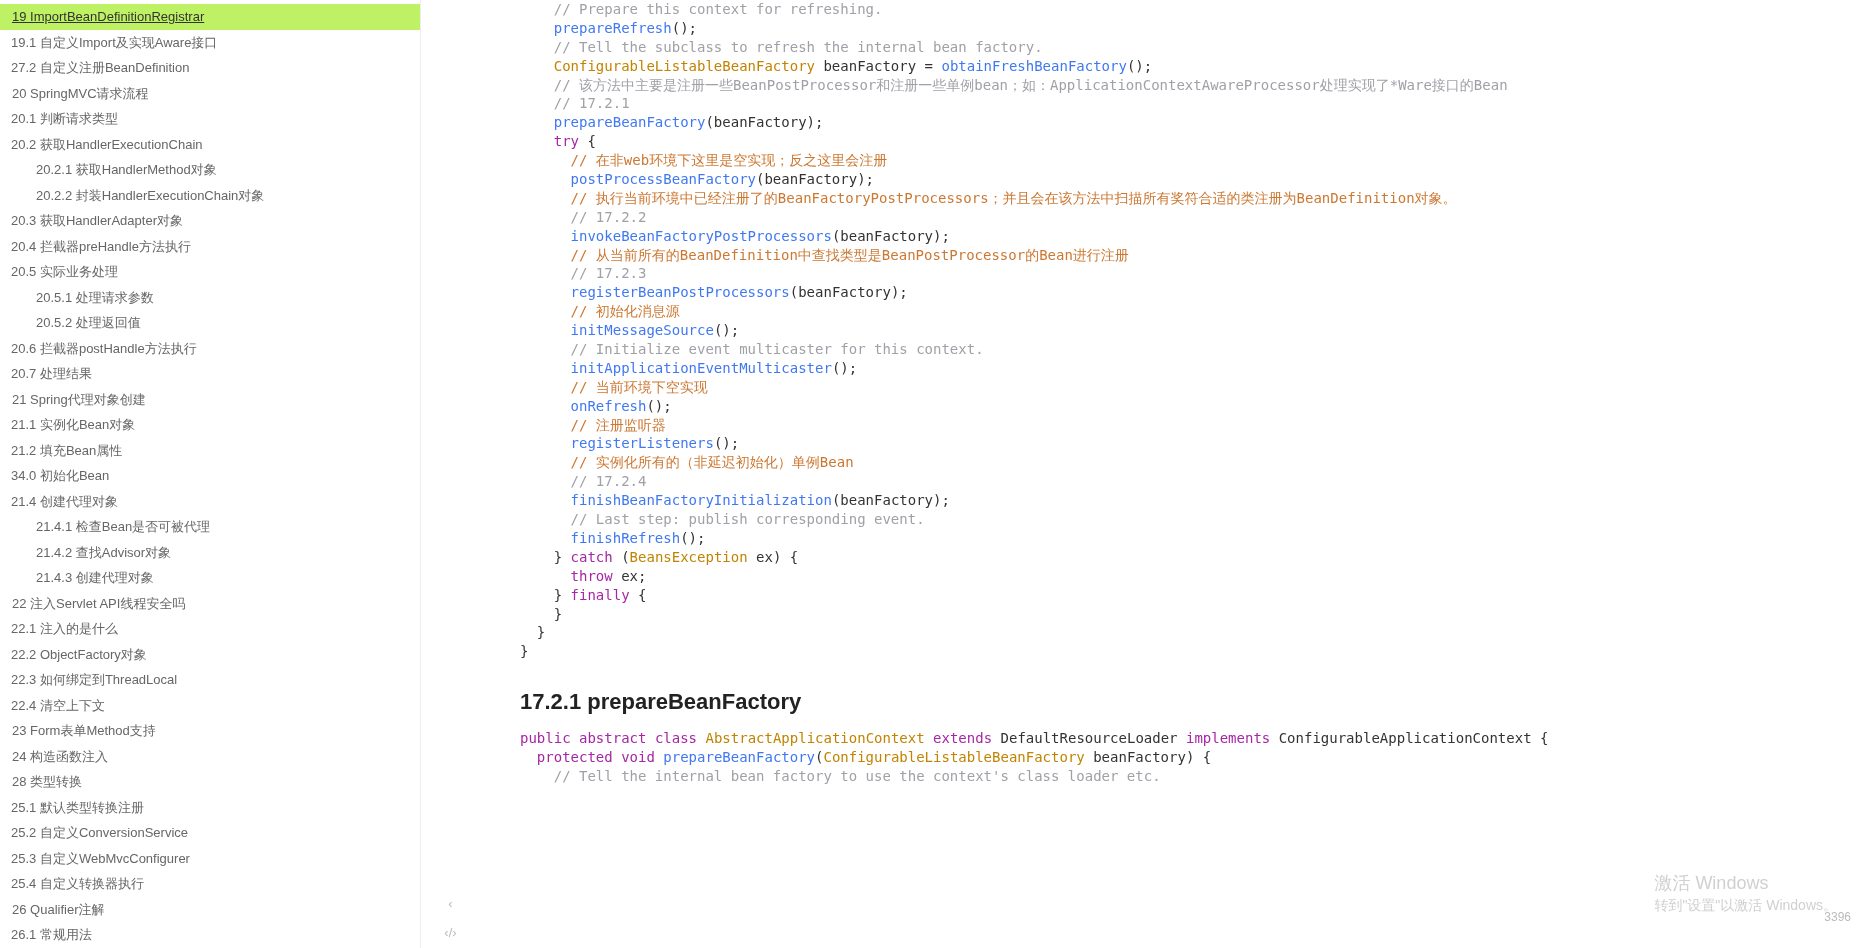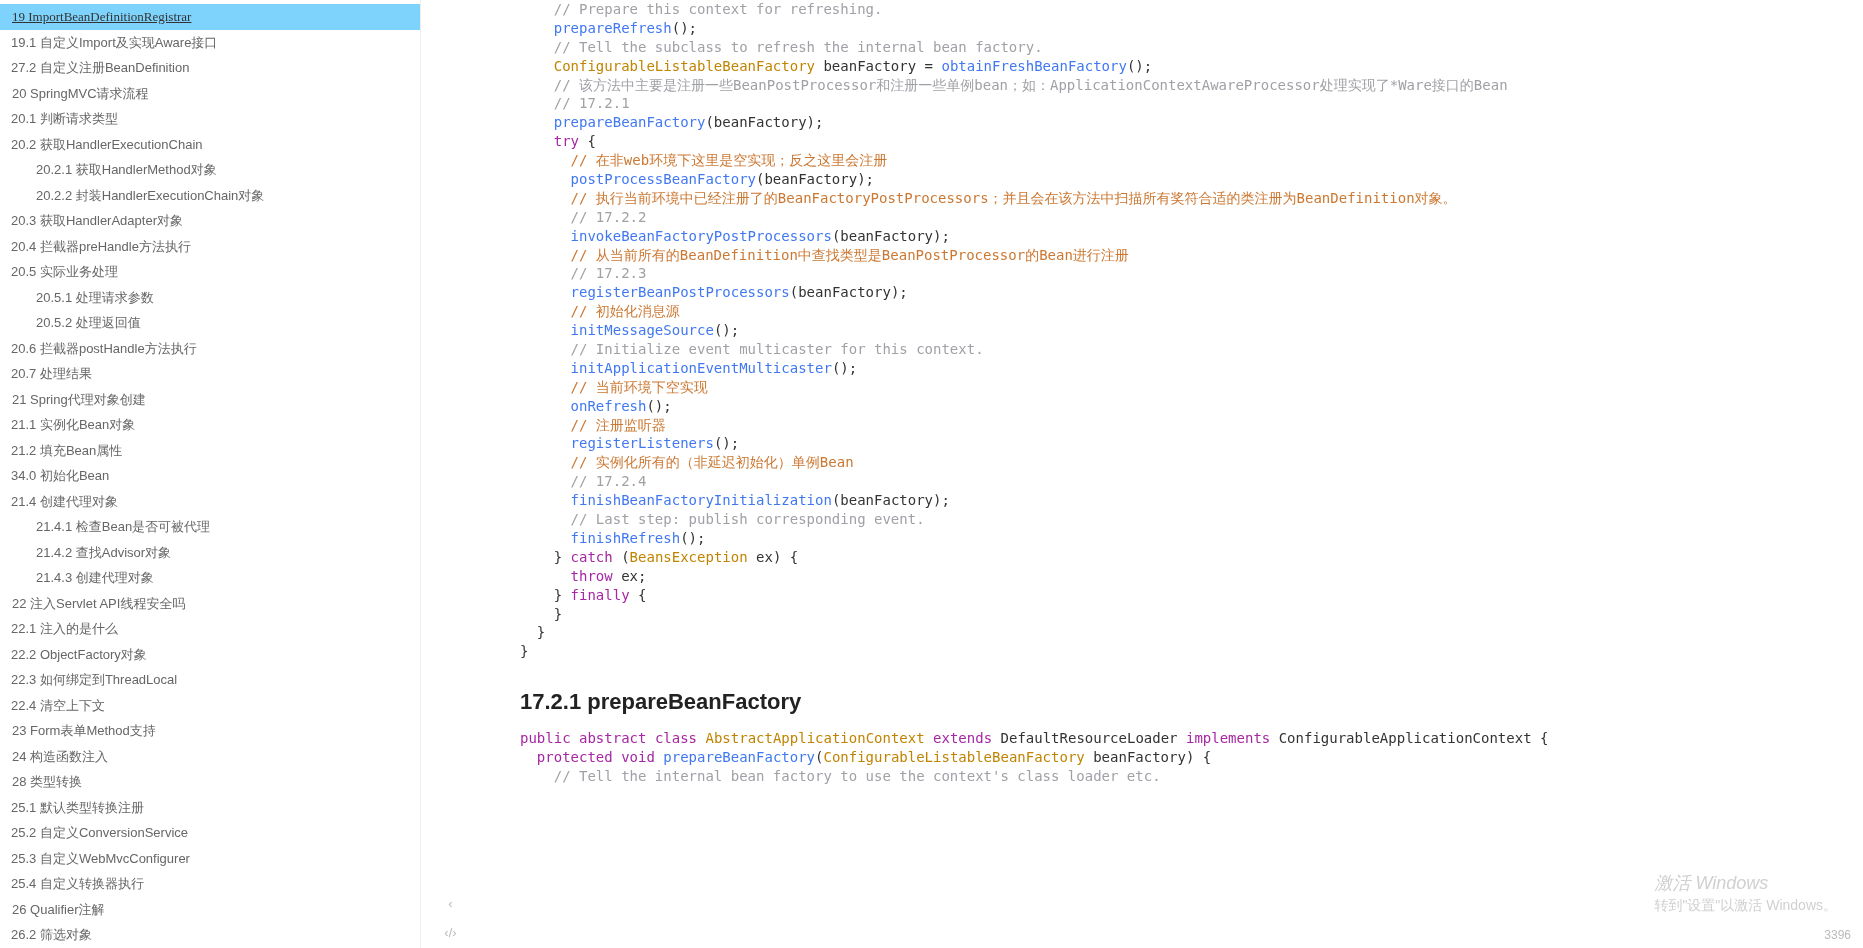--- a/index.html
+++ b/index.html
@@ -1,38 +1,38 @@
 <!DOCTYPE html>
 <html><head>
   <meta charset="utf-8">
   <style>
     * { margin: 0; padding: 0; box-sizing: border-box; }
     body { font-family: -apple-system, "Microsoft YaHei", sans-serif; font-size: 13px; color: #333; background: #fff; display: flex; height: 100vh; overflow: hidden; }
     .sidebar { width: 420px; background: #fff; overflow-y: auto; padding-top: 4px; position: relative; }
     .sidebar::-webkit-scrollbar { width: 7px; }
     .sidebar::-webkit-scrollbar-thumb { background: #ccc; border-radius: 4px; }
     .nav-item { display: block; padding: 3px 8px; color: #666; cursor: pointer; font-size: 13px; line-height: 1.5; white-space: nowrap; }
-    .nav-item.active { background: #7dd3fc; color: #333; text-decoration: underline; font-family: Liberation Serif, serif; }
+    .nav-item.active { background: #bef264; color: #333; text-decoration: underline; }
     .indent-0 { padding-left: 12px; }
     .indent-1 { padding-left: 11px; }
     .indent-2 { padding-left: 36px; }
     .gutter { width: 60px; background: #fff; border-left: 1px solid #eee; display: flex; flex-direction: column; justify-content: flex-end; align-items: center; padding-bottom: 8px; gap: 14px; color: #bbb; font-size: 13px; }
     .gutter-icon { cursor: pointer; }
     .content { flex: 1; overflow-y: auto; padding: 0 18px 20px 40px; position: relative; }
     .code-block { font-family: Consolas, Monaco, monospace; font-size: 14px; line-height: 1.35; background: #fff; white-space: pre; color: #333; margin-bottom: 20px; }
     .c-k { color: #a626a4; }
     .c-c { color: #a0a1a7; }
     .c-f { color: #4078f2; }
     .c-t { color: #c18401; }
     .c-o { color: #333; }
     .c-cmt-zh { color: #cc7832; }
     h2 { font-size: 22px; font-weight: 700; margin: 28px 0 14px 0; color: #222; }
     .watermark { position: fixed; right: 26px; bottom: 32px; color: #d0d0d0; font-size: 14px; text-align: left; pointer-events: none; line-height: 1.4; }
-    .watermark .t1 { font-size: 18px; font-style: italic; }
-    .linecount { position: fixed; right: 12px; bottom: 6px; color: #bbb; font-size: 12px; }
+    .watermark .t1 { font-size: 18px; }
+    .linecount { position: fixed; right: 12px; bottom: 24px; color: #bbb; font-size: 12px; }
   </style>
 </head>
 <body>
 
 <div class="sidebar" id="sidebar">
     <div class="nav-item indent-0 active">19 ImportBeanDefinitionRegistrar</div>
     <div class="nav-item indent-1">19.1 自定义Import及实现Aware接口</div>
     <div class="nav-item indent-1">27.2 自定义注册BeanDefinition</div>
     <div class="nav-item indent-0">20 SpringMVC请求流程</div>
     <div class="nav-item indent-1">20.1 判断请求类型</div>
@@ -60,20 +60,21 @@
     <div class="nav-item indent-1">22.3 如何绑定到ThreadLocal</div>
     <div class="nav-item indent-1">22.4 清空上下文</div>
     <div class="nav-item indent-0">23 Form表单Method支持</div>
     <div class="nav-item indent-0">24 构造函数注入</div>
     <div class="nav-item indent-0">28 类型转换</div>
     <div class="nav-item indent-1">25.1 默认类型转换注册</div>
     <div class="nav-item indent-1">25.2 自定义ConversionService</div>
     <div class="nav-item indent-1">25.3 自定义WebMvcConfigurer</div>
     <div class="nav-item indent-1">25.4 自定义转换器执行</div>
     <div class="nav-item indent-0">26 Qualifier注解</div>
+    <div class="nav-item indent-1">26.1 常规用法</div>
     <div class="nav-item indent-1">26.2 筛选对象</div>
   </div>
 
 <div class="gutter">
   <span class="gutter-icon">‹</span>
   <span class="gutter-icon">‹/›</span>
 </div>
 
 <div class="content">
   <div class="code-block" id="code1">    <span class="c-c">// Prepare this context for refreshing.</span>

